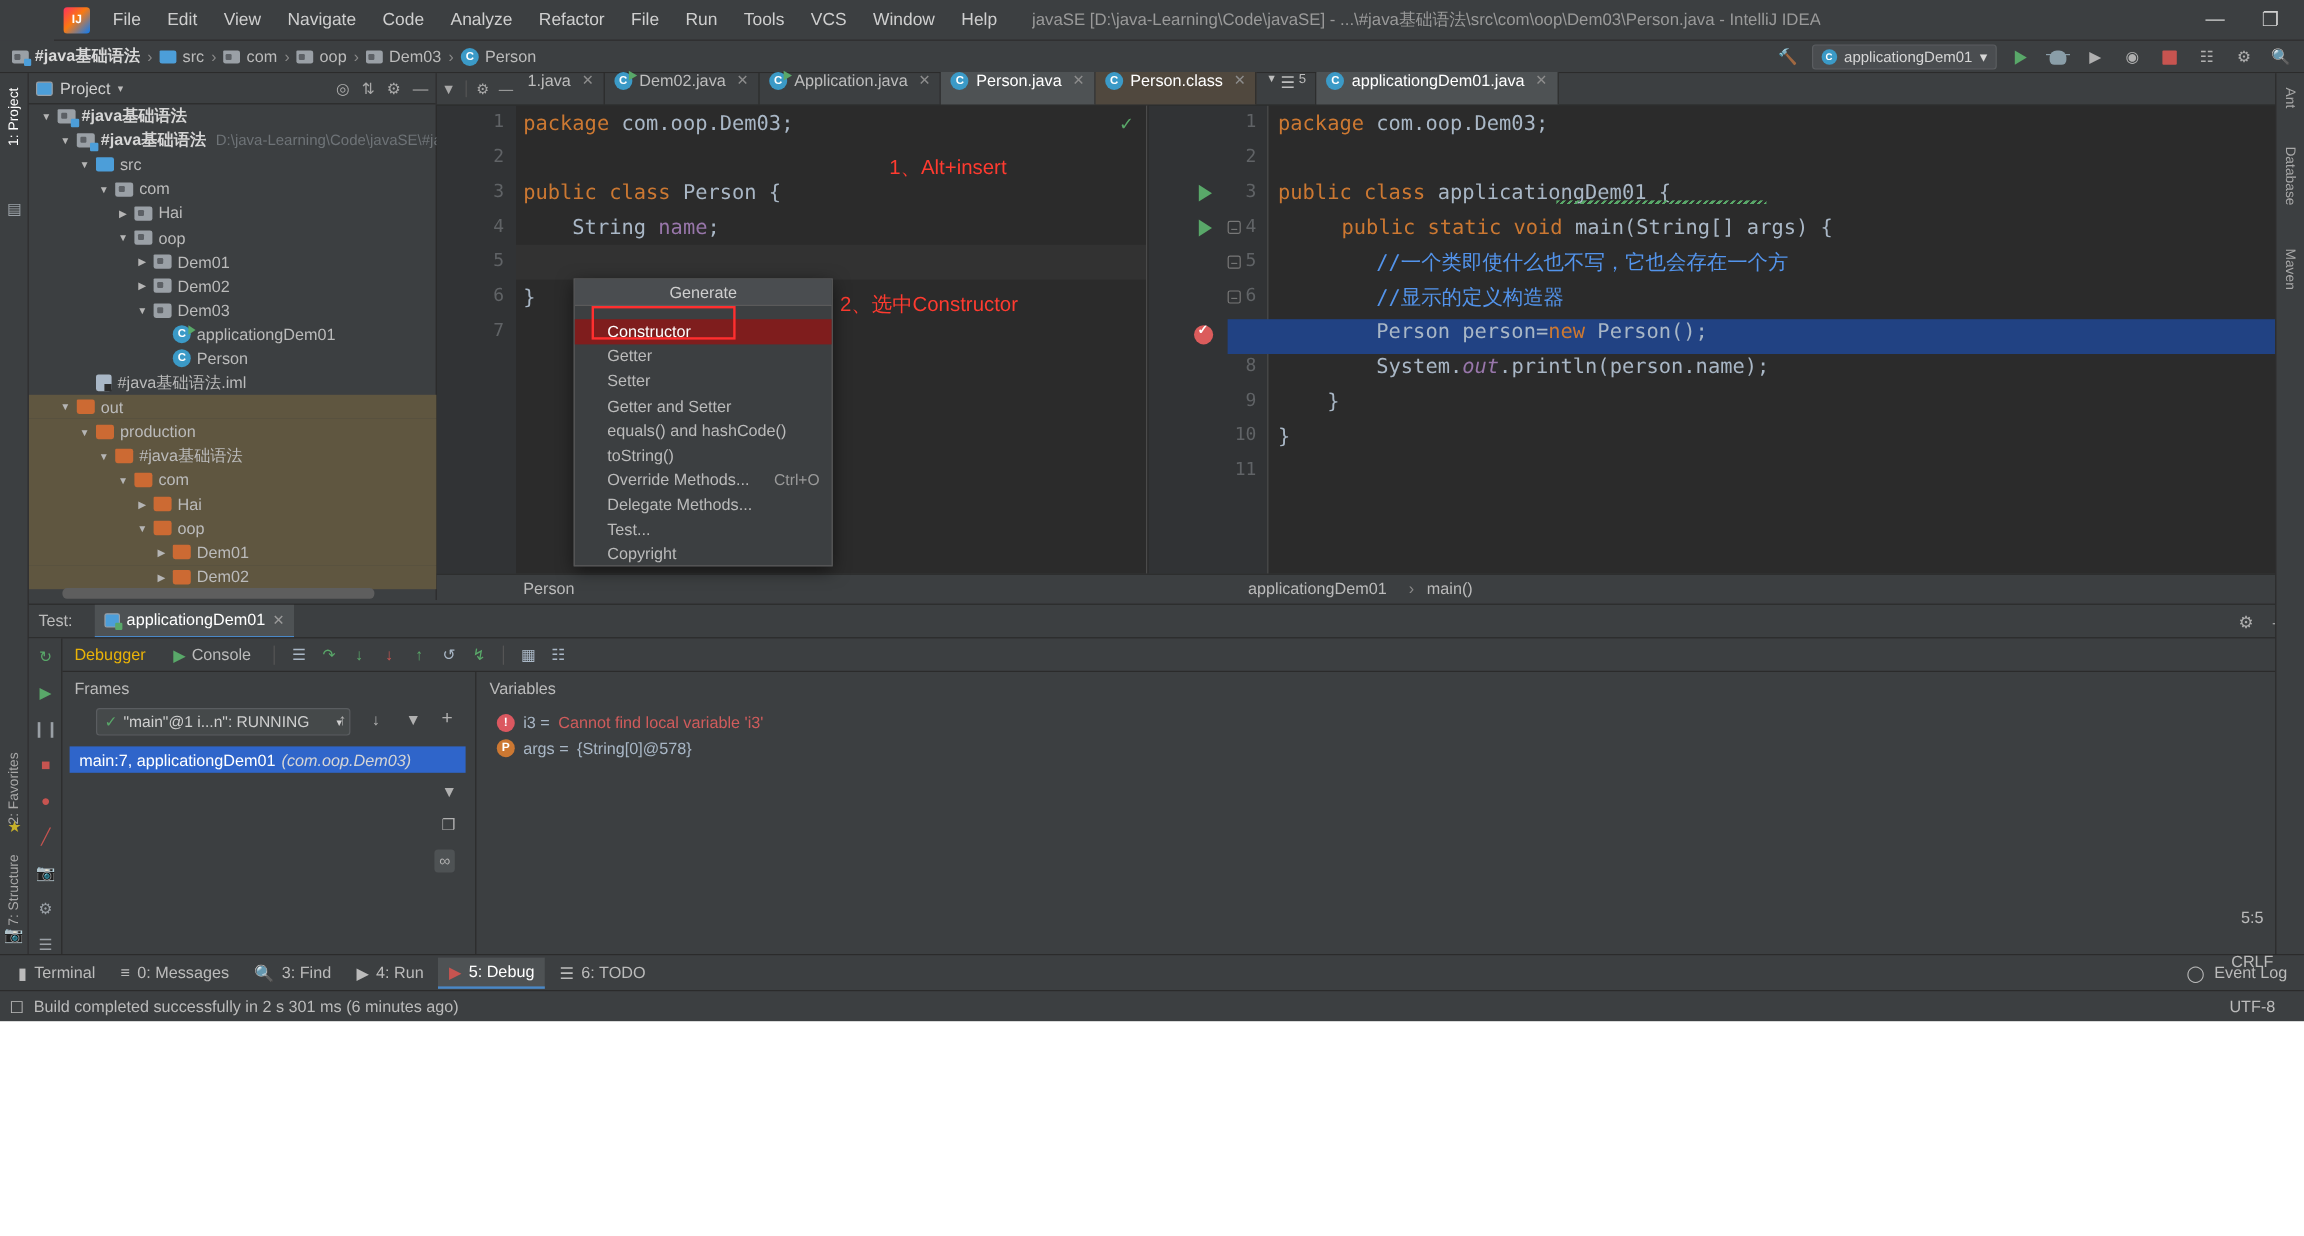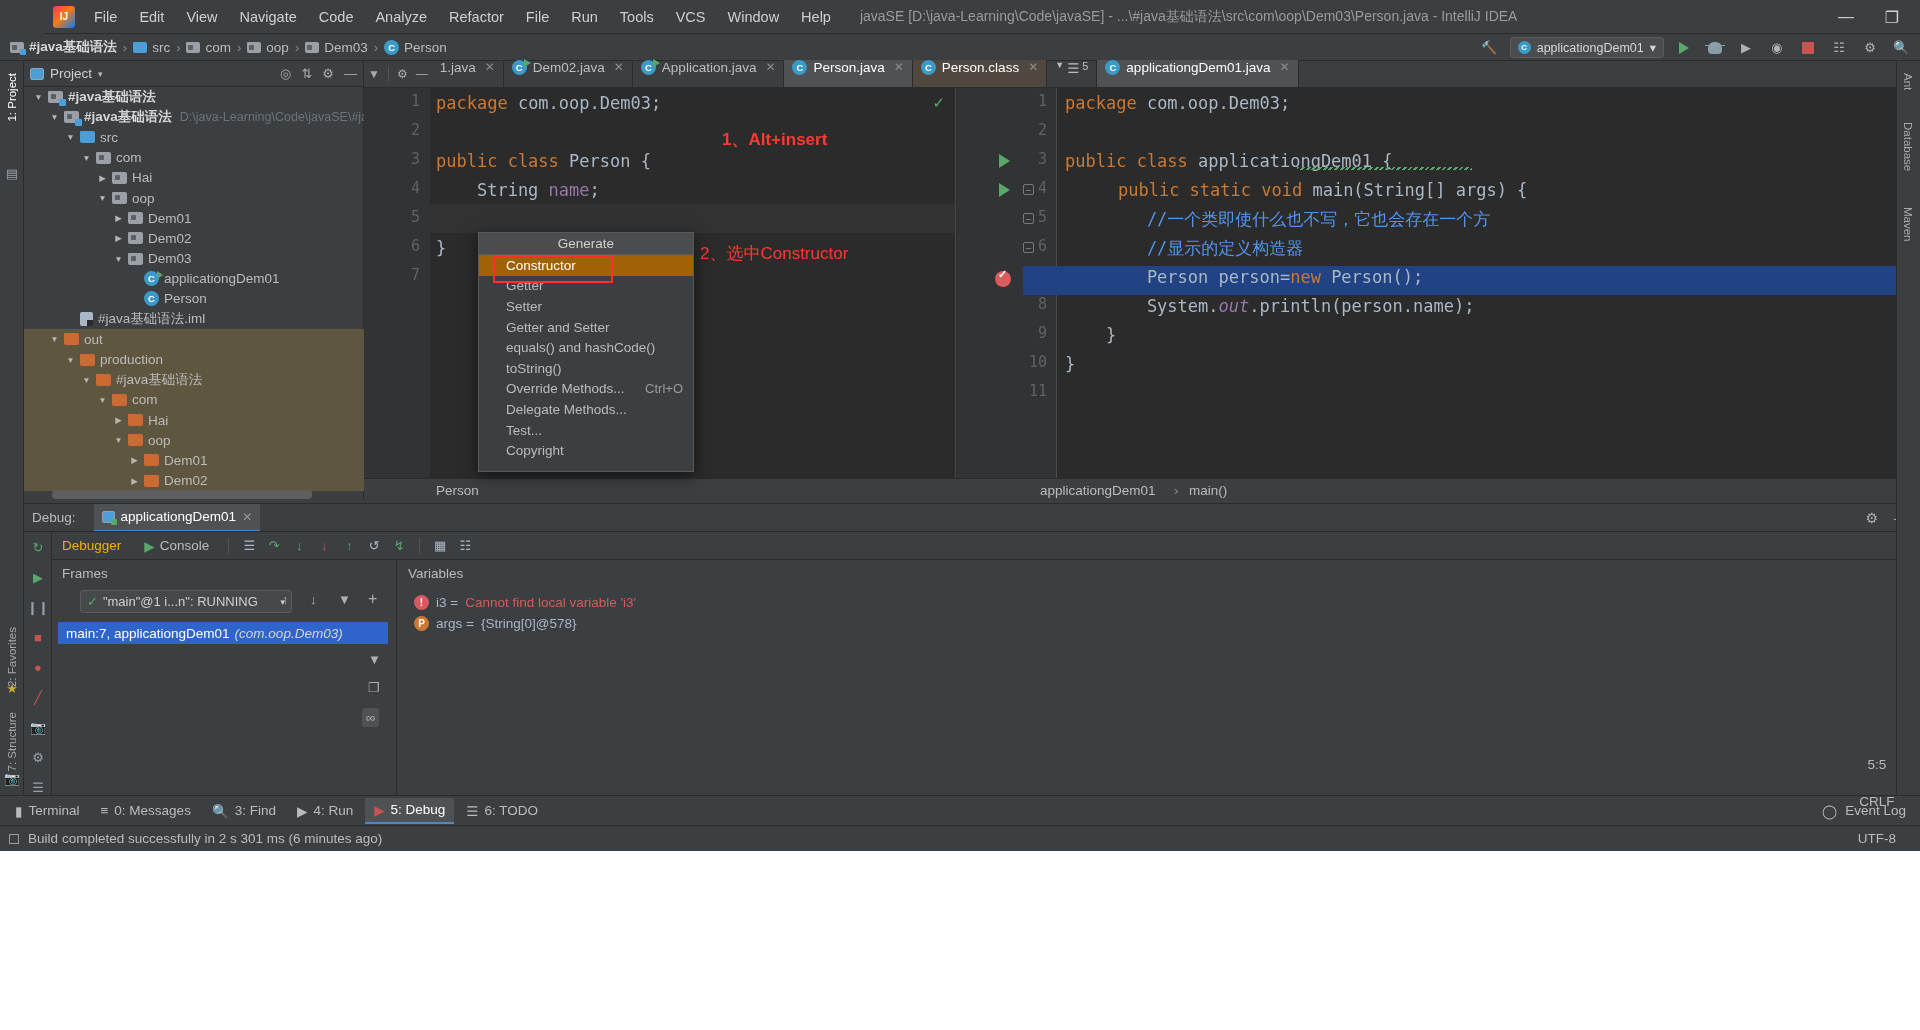--- a/index.html
+++ b/index.html
@@ -189,21 +189,21 @@
     border:1px solid #5a5a5a; box-shadow:0 4px 14px rgba(0,0,0,.55); z-index:40;
   }
   .popup-title{
     height:22px;background:#4a4d50;display:flex;align-items:center;justify-content:center;
     font-size:13.5px;color:#cfcfcf;border-bottom:1px solid #5a5a5a;
   }
   .pitem{
     height:20.6px;display:flex;align-items:center;padding-left:27px;font-size:13.5px;color:#bbbbbb;
     position:relative;white-space:nowrap;
   }
-  .pitem.sel{ background:#a16207; color:#ffffff; }
+  .pitem.sel{ background:#7f1d1d; color:#ffffff;margin-top:11px; }
   .pitem .sc{ position:absolute;right:10px;color:#9a9a9a;font-size:13px;}
   .redbox{
     position:absolute;left:493px;top:255px;width:120px;height:28px;border:2.5px solid #ff2f2f;z-index:60;
   }
 
   
   .edbottom{
     position:absolute;left:364px;top:478px;width:1556px;height:24px;background:#3c3f41;
     border-top:1px solid #2b2b2b;
   }
@@ -550,21 +550,21 @@
         <div class="lnum" style="top:178px;">7</div>
       </div>
       <div class="hl-line2" style="top:116px;left:66px;"></div>
       <div class="code">
         <div class="cl" style="left:72px;top:1px;"><span class="kw">package </span>com.oop.Dem03;</div>
         <div class="cl" style="left:72px;top:59px;"><span class="kw">public class </span>Person {</div>
         <div class="cl" style="left:72px;top:88px;">    String <span class="fld">name</span>;</div>
         <div class="cl" style="left:72px;top:146px;">}</div>
       </div>
       <div class="checkmark">✓</div>
-      <div class="annot" style="left:358px;top:40px;font-weight:bold;">1、Alt+insert</div>
+      <div class="annot" style="left:377px;top:40px;">1、Alt+insert</div>
       <div class="annot" style="left:336px;top:154px;">2、选中Constructor</div>
     </div>
 
     <div class="ed right">
       <div class="gutter r">
         <div class="lnum" style="top:4px;">1</div>
         <div class="lnum" style="top:33px;">2</div>
         <div class="lnum" style="top:62px;">3</div>
         <div class="lnum" style="top:91px;">4</div>
         <div class="lnum" style="top:120px;">5</div>
@@ -639,21 +639,21 @@
   <div class="redbox"></div>
 
   <div class="edbottom">
     <div class="edcrumb" style="left:72px;">Person</div>
     <div class="edcrumb" style="left:676px;">applicationgDem01</div>
     <div class="edcrumb" style="left:810px;color:#8a8a8a;">›</div>
     <div class="edcrumb" style="left:825px;">main()</div>
   </div>
 
   <div class="debugbar">
-    <span class="dbg-label">Debug:</span>
+    <span class="dbg-label">Test:</span>
     <div class="dbg-tab">
       <span class="sq"></span>
       <span>applicationgDem01</span>
       <span style="color:#9a9a9a;font-size:12px;">✕</span>
     </div>
     <div class="dbgbar-right">
       <span>⚙</span>
       <span>—</span>
     </div>
   </div>

